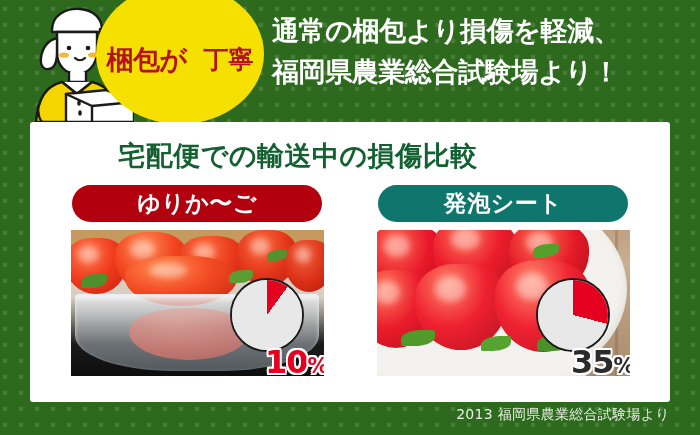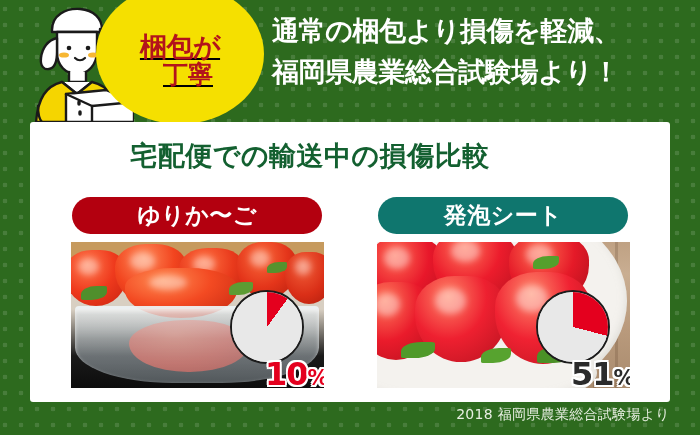--- a/index.html
+++ b/index.html
@@ -51,25 +51,24 @@
     background: #f5e000;
     border-radius: 50% 50% 50% 50% / 50% 50% 50% 50%;
   }
   #badge-text {
     position: absolute;
     left: 96px;
     top: 4px;
     width: 168px;
     height: 112px;
     display: flex;
-    flex-direction: column;
+    flex-direction: row;
     align-items: center;
     justify-content: center;
     gap: 1px;
-    text-decoration: underline;
   }
   .badge-line1 {
     color: #b3131b;
     font-size: 27px;
     font-weight: bold;
     line-height: 1.02;
     letter-spacing: -0.5px;
     white-space: nowrap;
   }
   .badge-line2 {
@@ -112,42 +111,41 @@
     position: absolute;
     left: 0;
     top: 16px;
     width: 536px;
     text-align: center;
     color: #136030;
     font-size: 27px;
     font-weight: bold;
     letter-spacing: 0.5px;
     white-space: nowrap;
-    padding-left: 12px;
   }
 
   #compare-row {
     position: absolute;
     left: 0;
     top: 63px;
     width: 640px;
     display: flex;
     justify-content: space-between;
     padding: 0 32px;
     box-sizing: border-box;
   }
   .compare-col {
     width: 270px;
     position: relative;
   }
 
   .pill {
     width: 250px;
     height: 37px;
-    margin: 12px auto 8px auto;
+    margin: 0 auto 8px auto;
     border-radius: 19px;
     display: flex;
     align-items: center;
     justify-content: center;
     color: #ffffff;
     font-size: 23px;
     font-weight: bold;
     letter-spacing: 0.5px;
     white-space: nowrap;
     text-align: center;
@@ -408,24 +406,24 @@
           <div class="leaf" style="left:24px; top:100px; width:34px; height:16px; background:#4f9a2a;"></div>
           <div class="leaf" style="left:104px; top:106px; width:30px; height:15px; background:#57a32f;"></div>
           <div class="leaf" style="left:160px; top:104px; width:38px; height:17px; background:#4a9127;"></div>
           <div class="leaf" style="left:156px; top:14px; width:26px; height:13px; background:#54a02c;"></div>
 
           <div class="pie-wrap">
             <div class="pie">
               <div class="pie-slice" style="background: conic-gradient(rgb(228, 0, 30) 0deg, rgb(228, 0, 30) 104.4deg, rgb(232, 232, 232) 104.4deg, rgb(232, 232, 232) 360deg);"></div>
             </div>
             <div class="pie-pct pct-dark">
-              <span>51</span><span class="unit">%</span>
+              <span>35</span><span class="unit">%</span>
             </div>
           </div>
         </div>
       </div>
 
     </div>
   </div>
 
-  <div id="footer">2018 福岡県農業総合試験場より</div>
+  <div id="footer">2013 福岡県農業総合試験場より</div>
 
 </div>
 
 </body></html>

